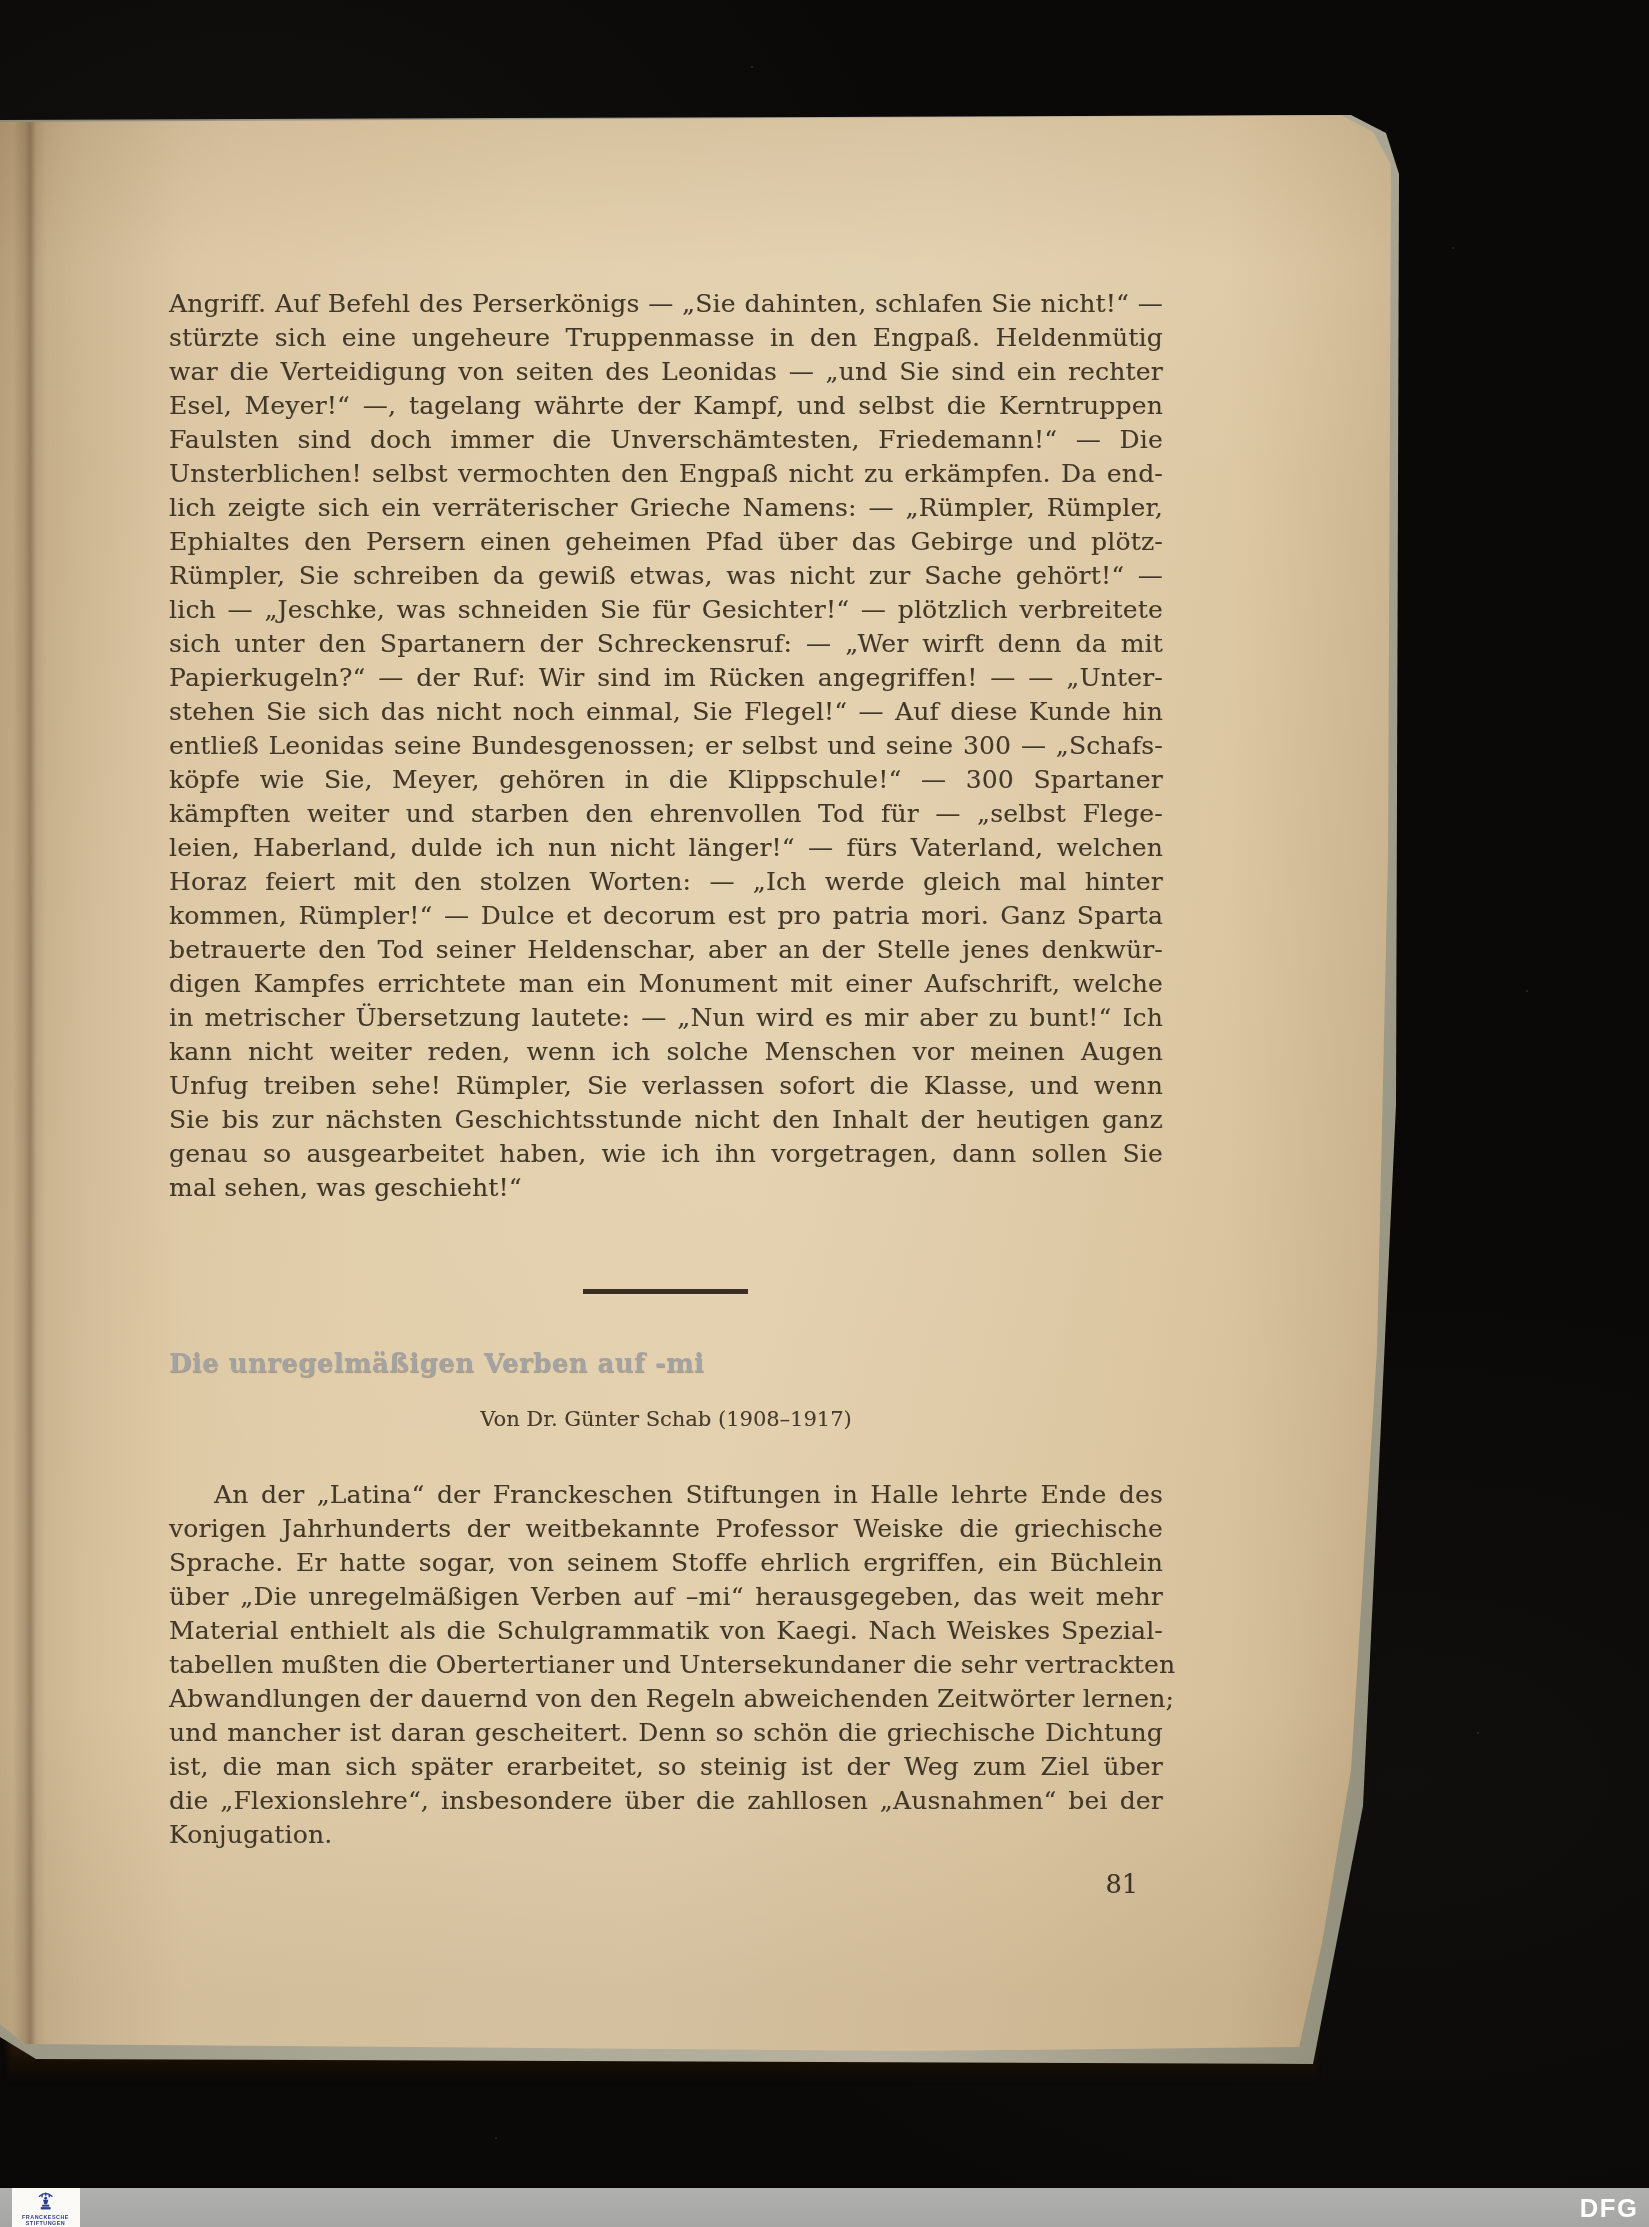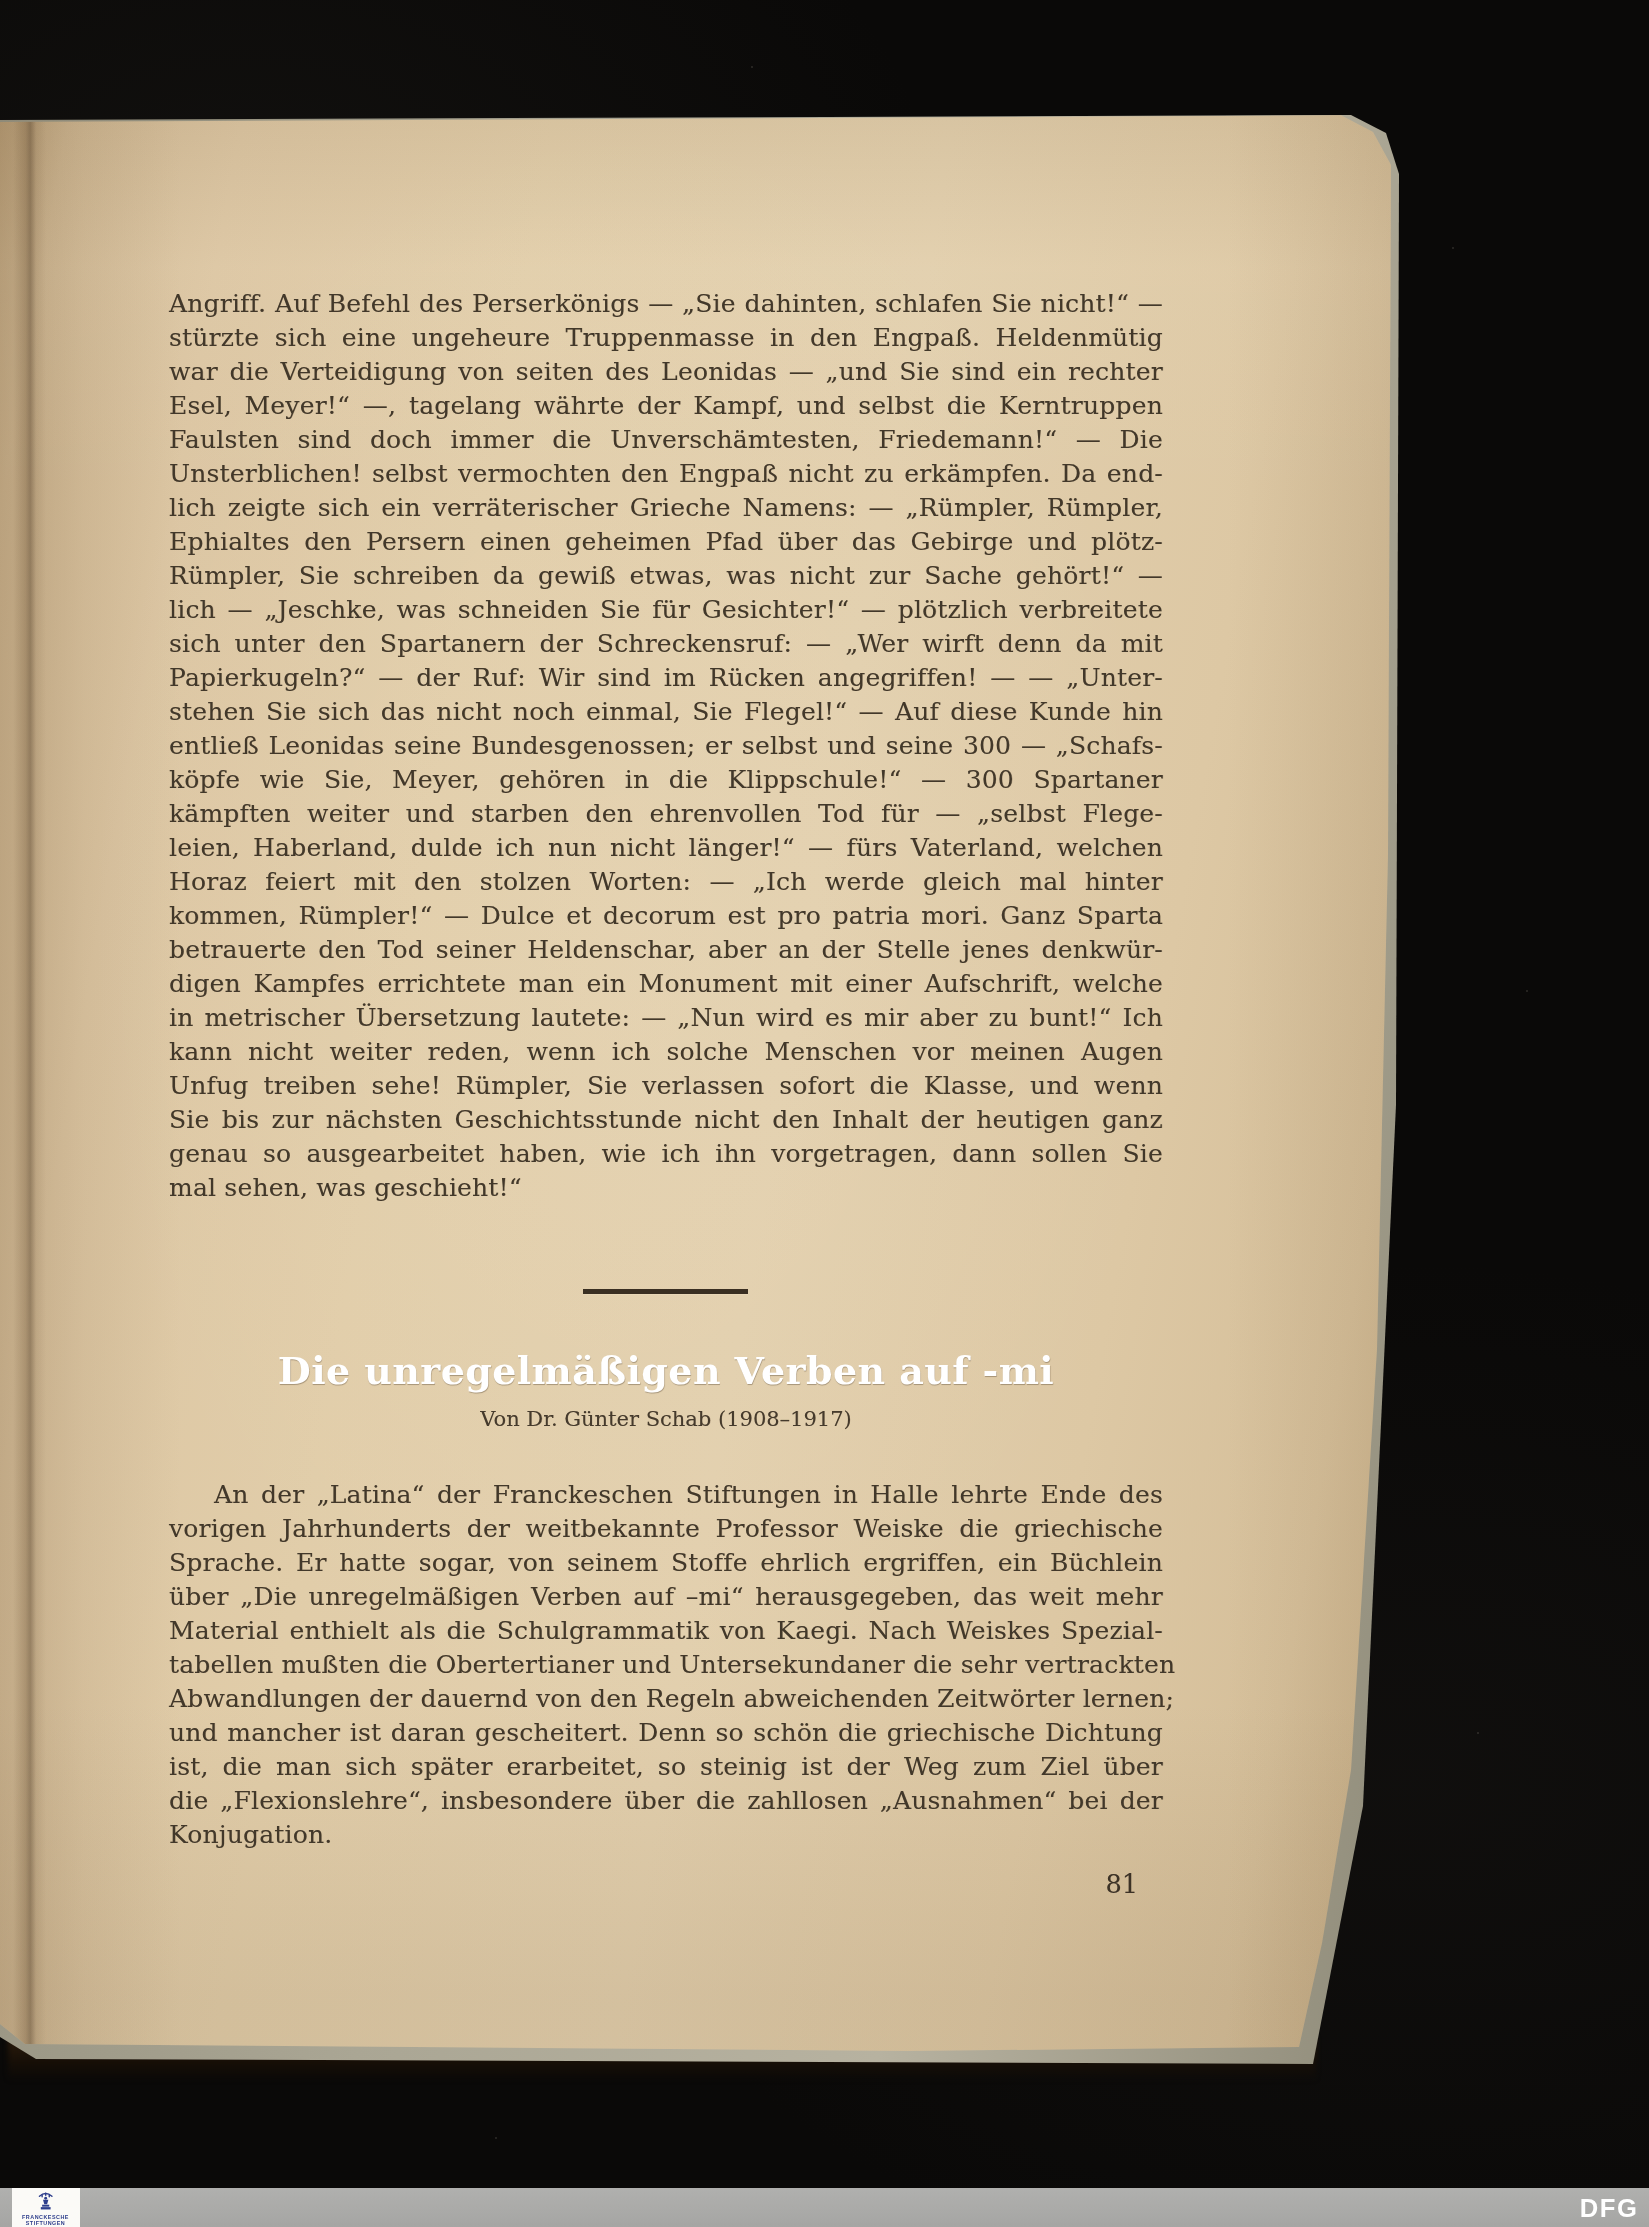--- a/index.html
+++ b/index.html
@@ -57,22 +57,22 @@
   }
   .line.last-line{text-align-last:left;}
   .line.indent{text-indent:45px;}
 
   .divider{
     position:absolute;left:583px;top:1289px;width:165px;height:5px;
     background:#3a2f22;box-shadow:0 0.8px 0 rgba(255,240,215,.25);
   }
   .heading{
     position:absolute;left:169px;top:1348px;width:994px;
-    font-size:38px;font-weight:bold;text-align:center;letter-spacing:0.4px;
-    color:#ffffff;text-shadow:0.4px 0.5px 0.7px rgba(62,47,30,.35);
+    font-size:26px;font-weight:bold;letter-spacing:0.4px;
+    color:#a3a3a3;text-shadow:0.4px 0.5px 0.7px rgba(62,47,30,.35);
   }
   .byline{
     position:absolute;left:169px;top:1407px;width:994px;
     font-size:21px;text-align:center;color:#453a2c;
     text-shadow:0.3px 0.4px 0.6px rgba(62,47,30,.30);
   }
   .pagenum{
     position:absolute;left:1072px;top:1869px;width:66px;text-align:right;
     font-size:25.6px;color:#3c3226;text-shadow:0.3px 0.4px 0.6px rgba(62,47,30,.30);
   }

